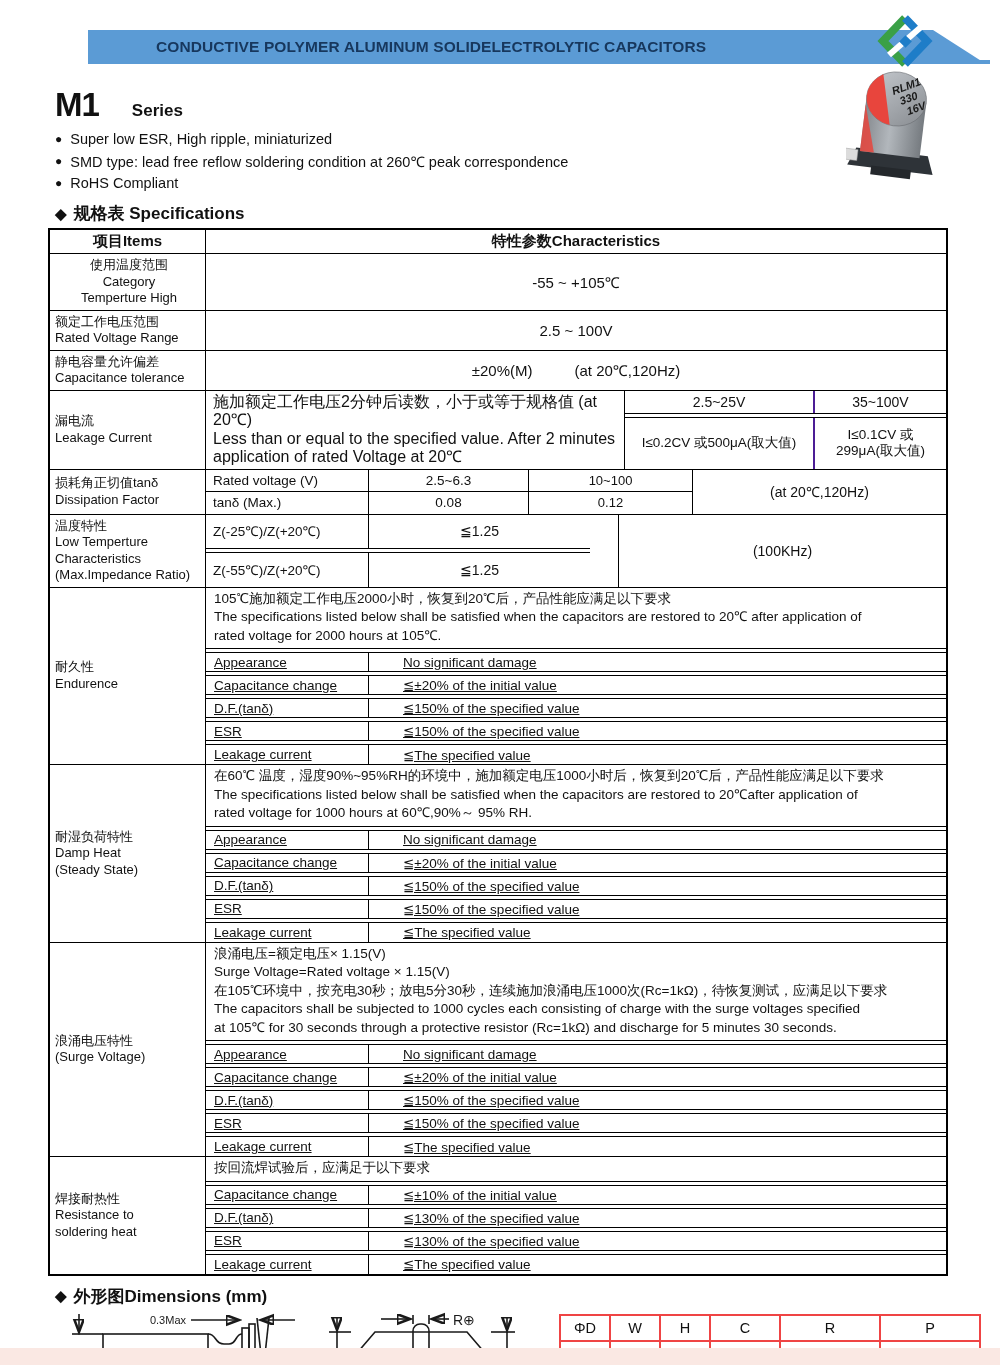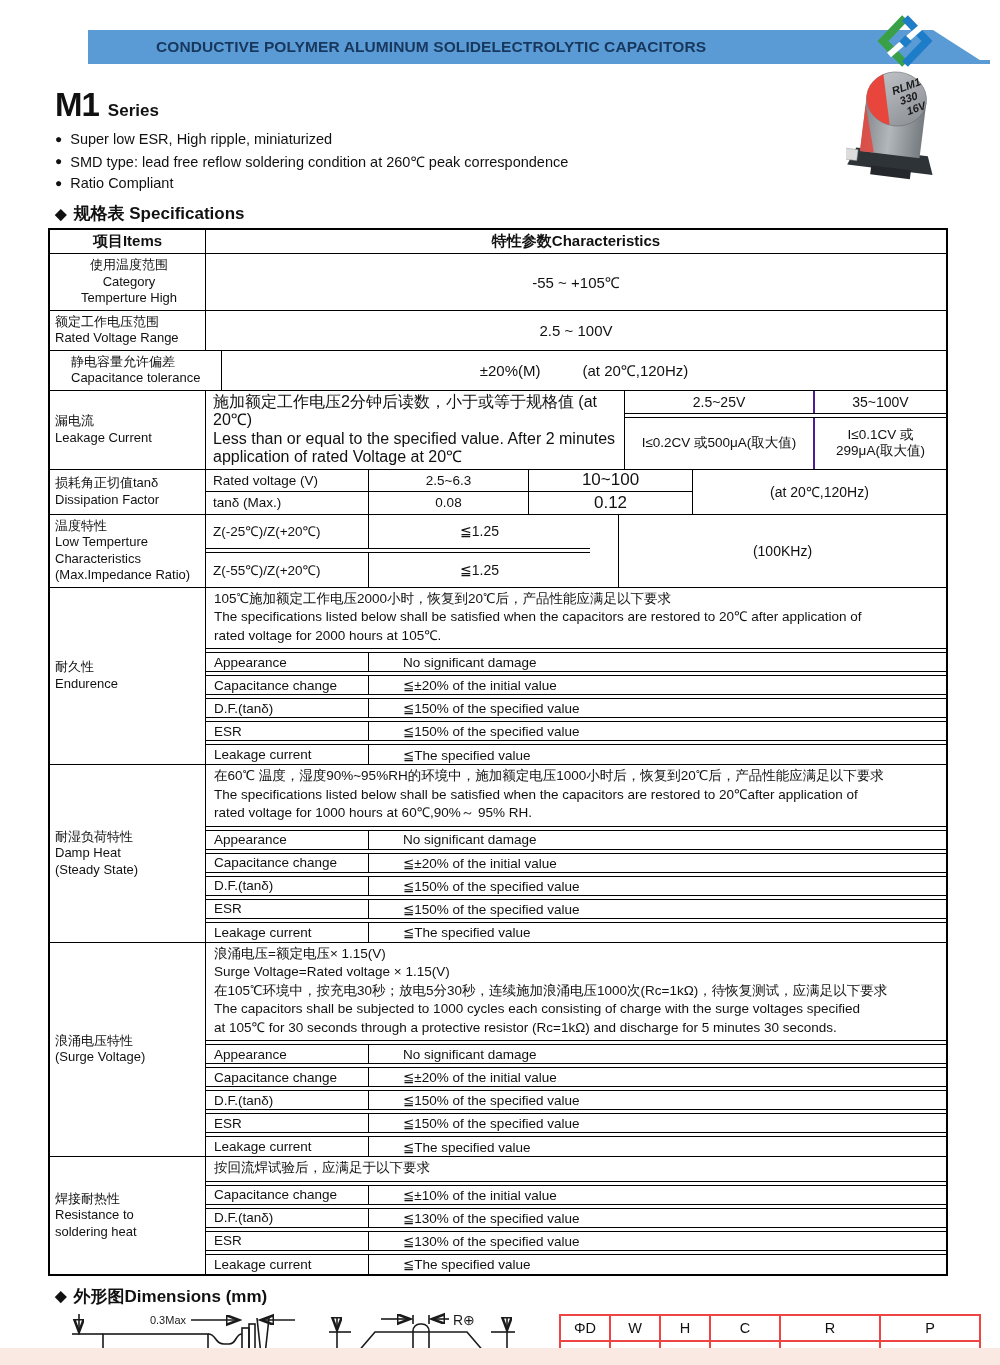--- a/index.html
+++ b/index.html
@@ -17,73 +17,73 @@
     clip-path:polygon(0 0, 845px 0, 898px 34px, 0 34px);
     display:flex; align-items:center;
   }
   .banner-title { padding-left:68px; font-size:15.5px; font-weight:bold; color:#17375d; letter-spacing:0.1px; }
   .logo-svg { position:absolute; right:64px; top:12px; }
   .cap-photo { position:absolute; right:56px; top:68px; }
   
   .series { margin:14px 0 0 55px; }
   .series-title { display:flex; align-items:baseline; gap:9px; }
   .series-name { font-size:33px; font-weight:800; letter-spacing:-1px; }
-  .series-suffix { font-size:17px; font-weight:bold; }
+  .series-suffix { font-size:17px; font-weight:bold;margin-left:24px; }
   .bullets { margin-top:4px; }
   .bullet-row { display:flex; align-items:center; gap:8px; height:22px; font-size:14.5px; }
   .bullet-glyph { font-size:12px; line-height:1; }
   
   .sec-heading { margin:8px 0 3px 55px; font-size:17px; font-weight:bold; display:flex; align-items:center; gap:7px; }
   .sec-heading .dia { font-size:15px; }
   
   .spec-table { margin-left:48px; width:900px; border:2px solid #000; }
   .srow { display:flex; align-items:stretch; border-bottom:1.5px solid #000; }
   .srow:last-child { border-bottom:none; }
   .icol { width:156px; flex-shrink:0; border-right:1.5px solid #000; padding:3px 2px 3px 5px;
           font-size:13px; line-height:16.5px; display:flex; flex-direction:column; justify-content:center; }
   .ccol { flex:1; min-width:0; }
   .head { height:24px; }
   .head .icol, .head .ccol { font-weight:bold; font-size:15px; display:flex; align-items:center; justify-content:center; padding:0; }
   .vcenter { display:flex; align-items:center; justify-content:center; font-size:15px; }
   .tol { gap:42px; }
-  .h-cat { min-height:50px;text-align:center; } .h-v { min-height:38px; } .h-tol { min-height:37px;padding-left:16px; }
+  .h-cat { min-height:50px;text-align:center; } .h-v { min-height:38px; } .h-tol { min-height:37px; }
   
   .leak { display:flex; }
   .leak-desc { width:419px; border-right:1px solid #000; padding:2px 7px; font-size:16px; line-height:18.5px; }
   .leak-right { flex:1; display:flex; flex-direction:column; }
   .leak-row1 { height:23px; display:flex; border-bottom:1px solid #000; margin-bottom:3px; }
   .leak-row2 { flex:1; display:flex; border-top:1px solid #000; }
   .leak-c1 { width:190px; border-right:2px solid #4c1d95; display:flex; align-items:center; justify-content:center; font-size:14px; }
   .leak-c2 { flex:1; display:flex; flex-direction:column; align-items:center; justify-content:center; font-size:14px; line-height:16px; }
   .leak-row2 .leak-c1, .leak-row2 .leak-c2 { font-size:13.5px; }
   
   .df { display:flex; }
   .df-left { width:487px; border-right:1px solid #000; display:flex; flex-direction:column; }
   .df-r { height:22px; display:flex; align-items:stretch; }
   .df-r.first { border-bottom:1px solid #000; }
   .df-a { width:163px; border-right:1px solid #000; padding-left:7px; display:flex; align-items:center; font-size:13.5px; }
   .df-b { width:160px; border-right:1px solid #000; display:flex; align-items:center; justify-content:center; font-size:13.5px; }
-  .df-c { flex:1; display:flex; align-items:center; justify-content:center; font-size:17px; }
+  .df-c { flex:1; display:flex; align-items:center; justify-content:center; font-size:13px; }
   .df-cond { flex:1; display:flex; align-items:center; justify-content:center; font-size:14px; }
   
   .lt { display:flex; min-height:68px;gap:28px; }
   .lt-left { width:384px; display:flex; flex-direction:column; }
   .lt-box { flex:1; display:flex; align-items:stretch; }
   .lt-box.first { border-bottom:1px solid #000; margin-bottom:3px; }
   .lt-box.second { border-top:1px solid #000; }
   .lt-a { width:163px; border-right:1px solid #000; padding-left:7px; display:flex; align-items:center; font-size:13.5px; }
   .lt-b { flex:1; display:flex; align-items:center; justify-content:center; font-size:14px; }
   .lt-cond { flex:1; border-left:1px solid #000; display:flex; align-items:center; justify-content:center; font-size:14px; }
   
   .stack { display:flex; flex-direction:column; }
   .gbox { border-top:1px solid #000; border-bottom:1px solid #000; margin-bottom:3px; }
   .stack .gbox:first-child { border-top:none; }
   .stack .gbox:last-child { margin-bottom:0; border-bottom:none; }
   .intro { padding:2px 8px 3px; font-size:13.5px; line-height:18.5px; }
-  .kv { display:flex; align-items:stretch; height:20px; }
+  .kv { display:flex; align-items:stretch; height:20px;text-decoration:underline; }
   .kv .k { width:163px; border-right:1px solid #000; padding-left:8px; display:flex; align-items:center; font-size:13.5px; }
   .kv .v { flex:1; padding-left:34px; display:flex; align-items:center; font-size:13.5px; }
   
   .dim-section { display:flex; align-items:flex-start; margin-top:4px; }
   .drawings { display:flex; margin-left:58px; gap:14px; }
   .dim-table-wrap { margin-left:26px; margin-top:2px; }
   .dim-table { border-collapse:collapse; }
   .dim-table td, .dim-table th { border:2px solid #ef4444; height:26px; text-align:center; font-size:14.5px; font-weight:normal; }
   .c-d{width:50px;} .c-w{width:50px;} .c-h{width:50px;} .c-c{width:70px;} .c-r{width:100px;} .c-p{width:100px;}
   .pink-strip { position:absolute; left:0; bottom:0; width:100%; height:17px; background:#fae8e3; }
@@ -150,21 +150,21 @@
     <div class="bullet-row">
       <span class="bullet-glyph">●</span>
       <span>Super low ESR,  High ripple, miniaturized</span>
     </div>
     <div class="bullet-row">
       <span class="bullet-glyph">●</span>
       <span>SMD type: lead free reflow soldering condition at 260℃ peak correspondence</span>
     </div>
     <div class="bullet-row">
       <span class="bullet-glyph">●</span>
-      <span>Ratio Compliant</span>
+      <span>RoHS Compliant</span>
     </div>
   </div>
 </div>
 
 <div class="sec-heading">
   <span class="dia">◆</span>
   <span>规格表 Specifications</span>
 </div>
 
 <div class="spec-table">

